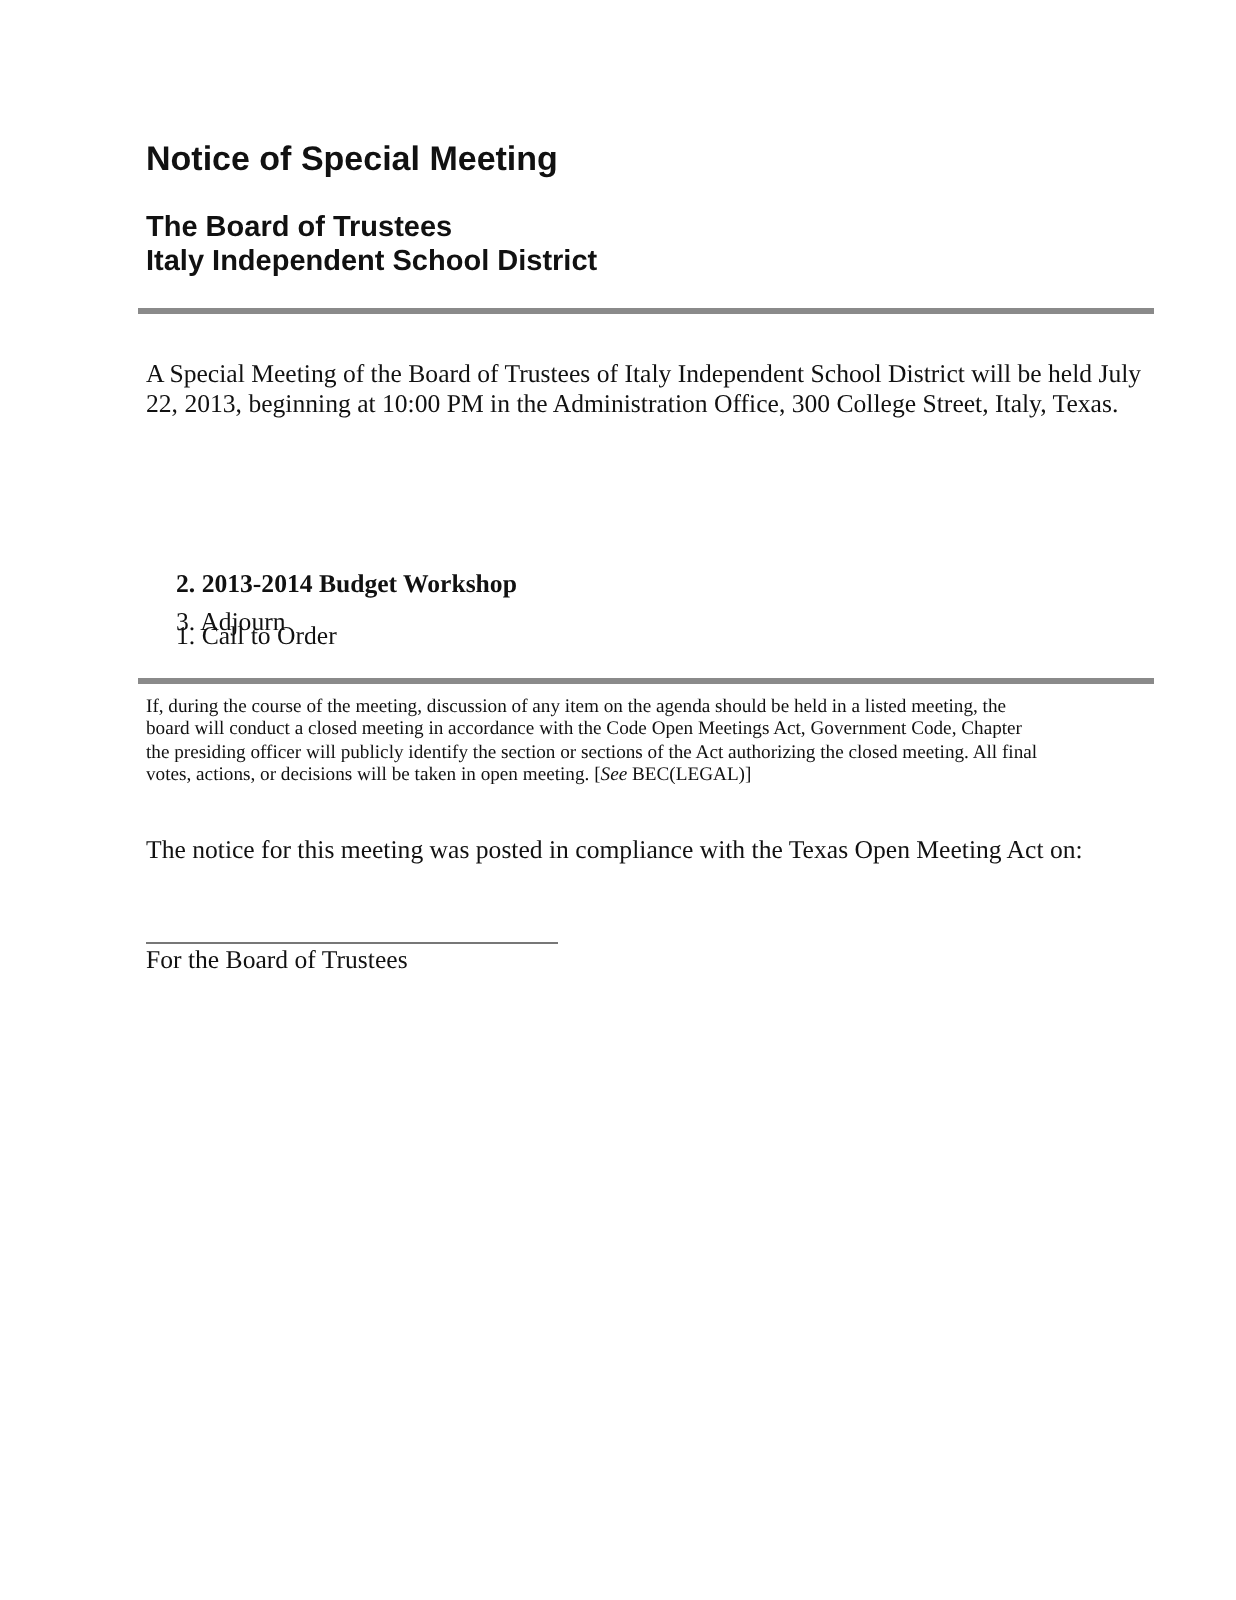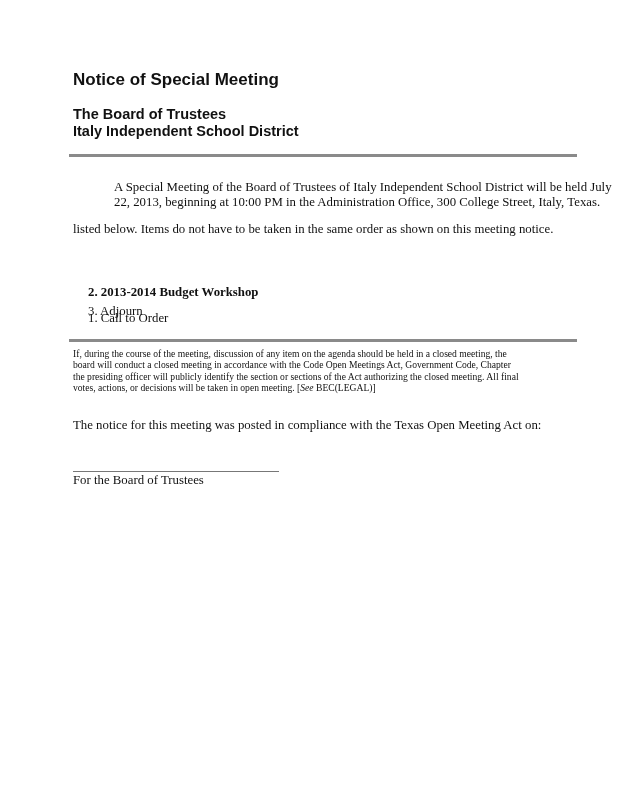--- a/index.html
+++ b/index.html
@@ -17,48 +17,47 @@
 </head>
 <body>
 
 <div>
   <div class="title sans">Notice of Special Meeting</div>
   <div class="sub sans" style="top:106px;">The Board of Trustees</div>
   <div class="sub sans" style="top:123px;">Italy Independent School District</div>
 
   <div class="rule" style="top:154px;height:3px;"></div>
 
-  <div class="para serif" style="top:180px;margin-left:41px;">
+  <div class="para serif" style="top:180px;">
     <div>A Special Meeting of the Board of Trustees of Italy Independent School District will be held July</div>
     <div>22, 2013, beginning at 10:00 PM in the Administration Office, 300 College Street, Italy, Texas.</div>
   </div>
 
   <div class="para serif" style="top:222px;">
-    <div>listed below. Items do not have to be taken in the same order as shown on this meeting notice.</div>
   </div>
 
   <div>
     <div class="item serif" style="top:266px;margin-top:45px;">
       <span>1.</span>
       <span>Call to Order</span>
     </div>
     <div class="item serif" style="top:285px;font-weight:bold;">
       <span>2.</span>
       <span>2013-2014 Budget Workshop</span>
     </div>
     <div class="item serif" style="top:304px;">
       <span>3.</span>
       <span>Adjourn</span>
     </div>
   </div>
 
   <div class="rule" style="top:339px;height:3px;"></div>
 
   <div class="small serif" style="top:348px;">
-    <div>If, during the course of the meeting, discussion of any item on the agenda should be held in a closed meeting, the</div>
+    <div>If, during the course of the meeting, discussion of any item on the agenda should be held in a listed meeting, the</div>
     <div>board will conduct a closed meeting in accordance with the Code Open Meetings Act, Government Code, Chapter</div>
     <div>the presiding officer will publicly identify the section or sections of the Act authorizing the closed meeting. All final</div>
     <div><span>votes, actions, or decisions will be taken in open meeting. [</span><i>See</i><span> BEC(LEGAL)]</span></div>
   </div>
 
   <div class="para serif" style="top:418px;">The notice for this meeting was posted in compliance with the Texas Open Meeting Act on:</div>
 
   <div class="sigline"></div>
   <div class="para serif" style="top:473px;">For the Board of Trustees</div>
 </div>

